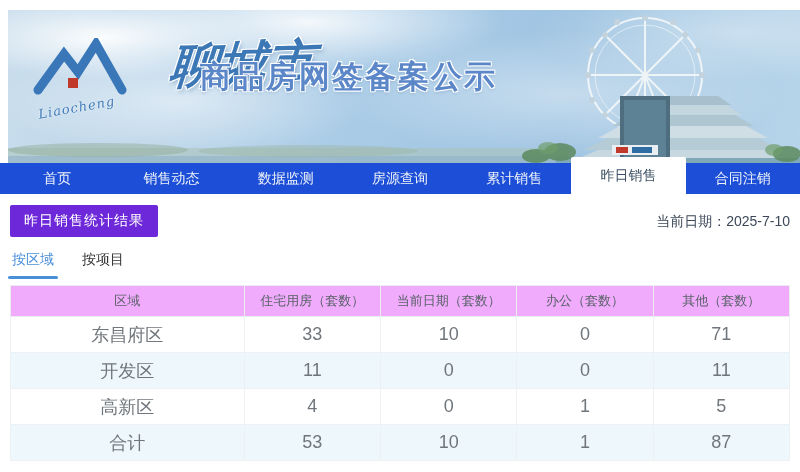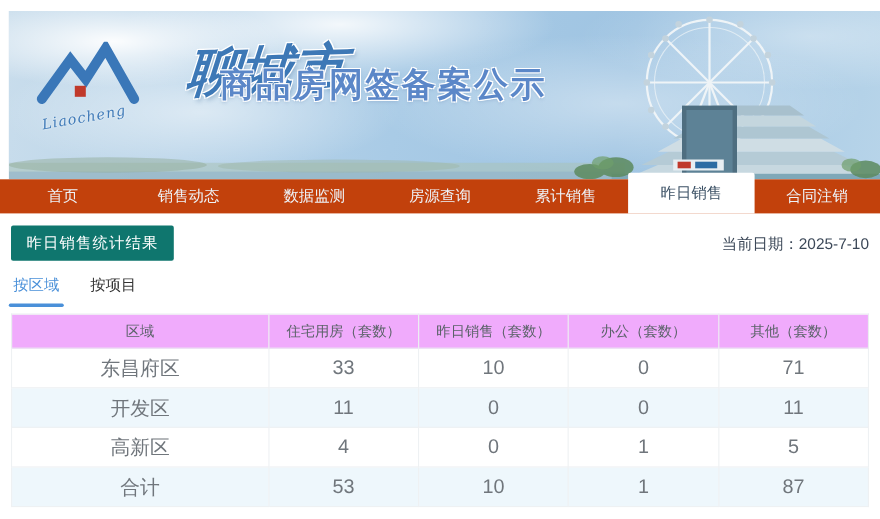--- a/index.html
+++ b/index.html
@@ -26,30 +26,30 @@
   .brand-calligraphy { position:absolute; left:162px; top:22px; font-family:"DejaVu Serif",serif;
     font-weight:bold; font-style:italic; font-size:48px; color:#3d78b6;
     transform:skewX(-6deg) rotate(-2deg);
     text-shadow:1px 1px 0 #fff,-1px -1px 0 #fff,1px -1px 0 #fff,-1px 1px 0 #fff,2px 3px 4px rgba(90,130,170,.4); }
   .brand-title { position:absolute; left:192px; top:46px; font-size:31px; font-weight:bold;
     color:#5b87c8; letter-spacing:2px;
     text-shadow:1px 1px 0 #fff,-1px -1px 0 #fff,1px -1px 0 #fff,-1px 1px 0 #fff,0 2px 3px rgba(120,150,190,.45); }
 
   
   .nav { position:absolute; left:0; bottom:0; width:800px; height:31px;
-    background:#c2410c; display:flex; z-index:5; }
+    background:#1d4ed8; display:flex; z-index:5; }
   .nav-item { flex:1; display:flex; align-items:center; justify-content:center;
     font-size:14px; color:#eef3f8; cursor:pointer; height:31px; }
   .nav-item.active { background:#fff; color:#3d5266; height:37px; margin-top:-6px;
     border-radius:2px 2px 0 0; }
 
   
   .content { position:relative; width:800px; padding:11px 10px 0 10px; background:#fff; }
   .content-head { display:flex; justify-content:space-between; align-items:flex-start; }
-  .section-title { background:#0f766e; color:#fff; font-size:14px; padding:7px 14px;
+  .section-title { background:#6d28d9; color:#fff; font-size:14px; padding:7px 14px;
     border-radius:2px; letter-spacing:1px; }
   .date-line { font-size:14px; color:#3c4858; padding-top:8px; }
 
   .subtabs { display:flex; gap:28px; margin-top:14px; padding-left:2px; }
   .subtab { font-size:14px; color:#333; padding-bottom:10px; cursor:pointer; position:relative; }
   .subtab.active { color:#4a90d9; }
   .subtab.active::after { content:""; position:absolute; left:-4px; right:-4px; bottom:0;
     height:3px; background:#4a90d9; border-radius:2px; }
 
   
@@ -166,21 +166,21 @@
   <div class="subtabs">
     <div class="subtab active">按区域</div>
     <div class="subtab">按项目</div>
   </div>
 
   <table class="stats">
     <thead>
       <tr>
         <th class="col-region">区域</th>
         <th class="col-num">住宅用房（套数）</th>
-        <th class="col-num">昨日销售（套数）</th>
+        <th class="col-num">当前日期（套数）</th>
         <th class="col-num">办公（套数）</th>
         <th class="col-num">其他（套数）</th>
       </tr>
     </thead>
     <tbody>
       <tr>
         <td>东昌府区</td>
         <td>33</td>
         <td>10</td>
         <td>0</td>

